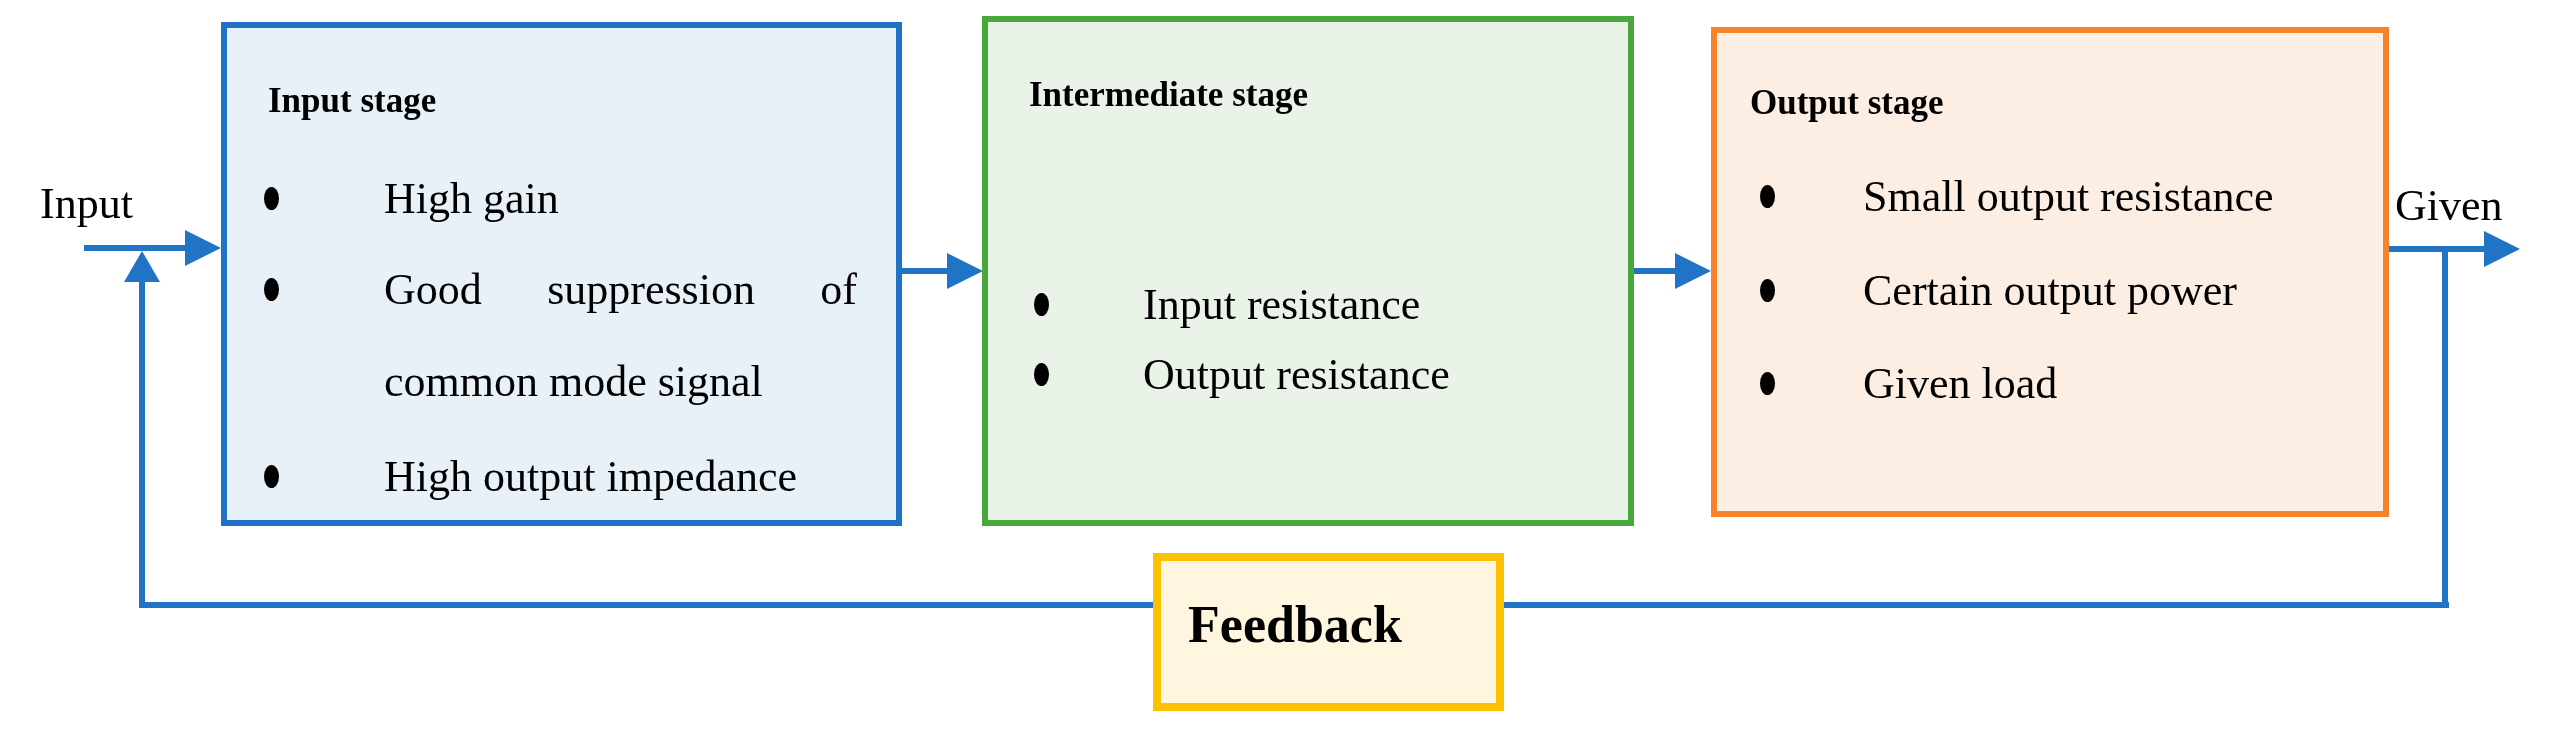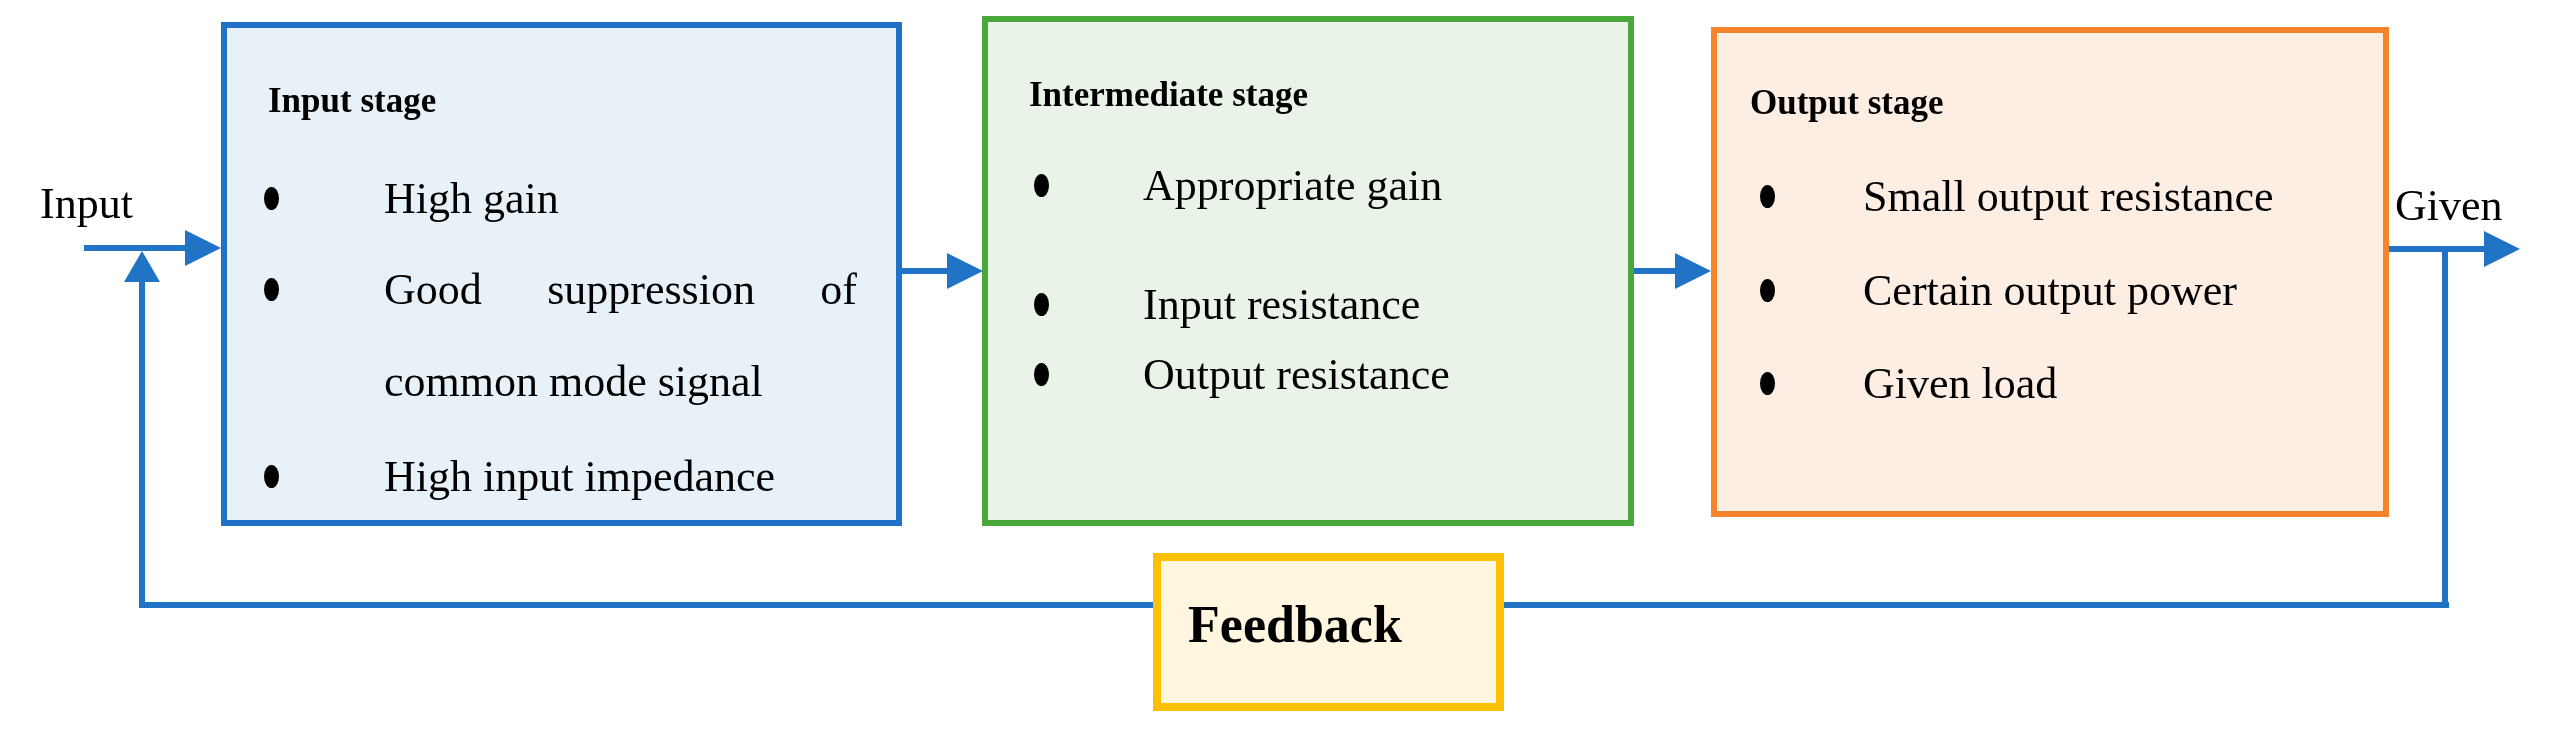--- a/index.html
+++ b/index.html
@@ -117,28 +117,24 @@
   </div>
   <div class="row in in1">
     <span class="bullet"></span>
     <span class="txt">High gain</span>
   </div>
   <div class="row in in3">
     <span class="txt">common mode signal</span>
   </div>
   <div class="row in in4">
     <span class="bullet"></span>
-    <span class="txt">High input impedance</span>
+    <span class="txt">High output impedance</span>
   </div>
 
   <div class="title intermediate-t">Intermediate stage</div>
-  <div class="row mid mid1">
-    <span class="bullet"></span>
-    <span class="txt">Appropriate gain</span>
-  </div>
   <div class="row mid mid2">
     <span class="bullet"></span>
     <span class="txt">Input resistance</span>
   </div>
   <div class="row mid mid3">
     <span class="bullet"></span>
     <span class="txt">Output resistance</span>
   </div>
 
   <div class="title output-t">Output stage</div>

